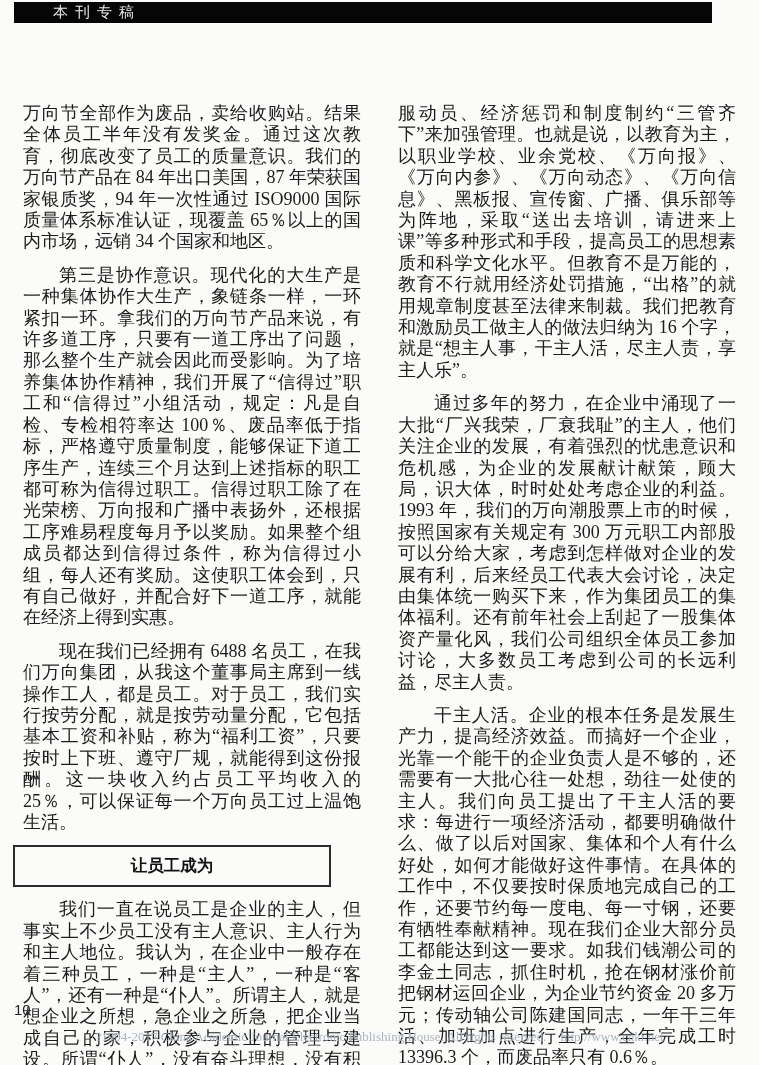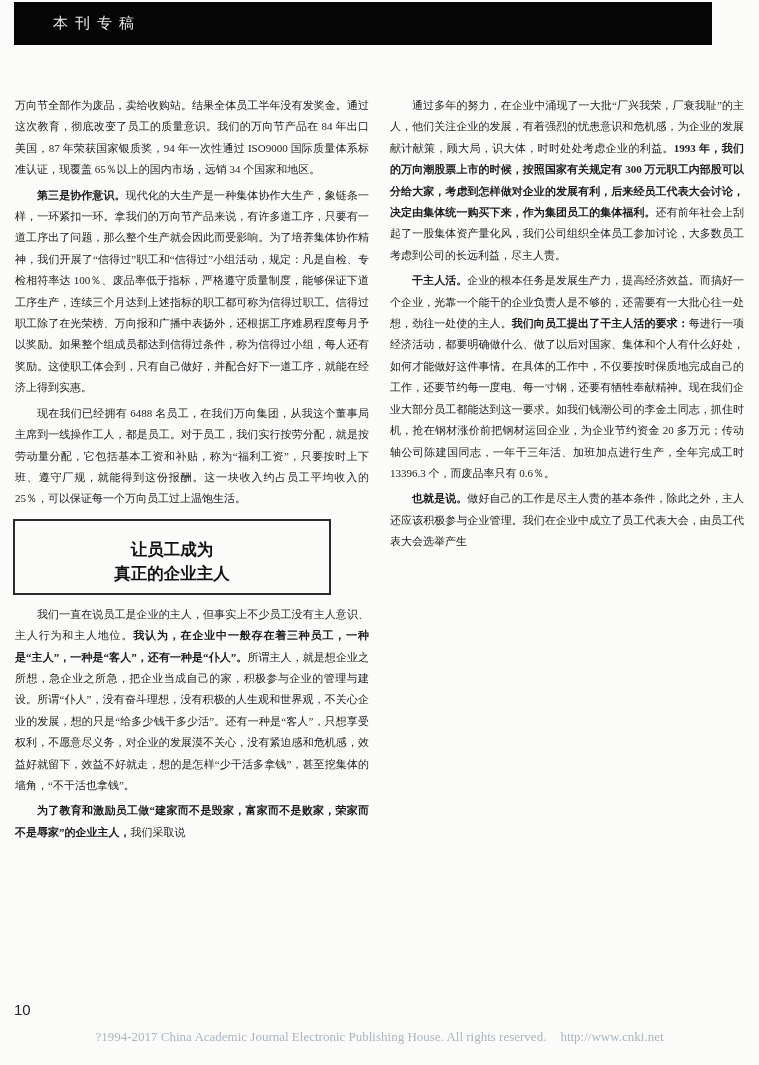--- a/index.html
+++ b/index.html
@@ -4,49 +4,49 @@
 <style>
   html,body{margin:0;padding:0;}
   body{
     width:759px;height:1065px;
     background:#fbfbf9;
     position:relative;
     overflow:hidden;
     font-family:"Liberation Serif", serif;
   }
   .header-bar{
-    position:absolute;left:14px;top:2px;width:698px;height:43px;
+    position:absolute;left:14px;top:2px;width:698px;height:21px;
     background:#060606;color:#e9e9e9;
     display:flex;align-items:center;
     box-sizing:border-box;padding-left:39px;
     font-size:15px;letter-spacing:7px;
   }
   .columns{
     position:absolute;top:91px;left:11px;width:737px;
     display:flex;gap:13px;
   }
   .col{width:362px;}
   .col p{
-    margin:4px;
-    font-size:11px;
+    margin:12px;
+    font-size:18px;
     line-height:21.4px;
     text-align:justify;
     color:#1b1b1b;
   }
   .col p.indent{text-indent:2em;}
-  .col .b{font-weight:700;}
+  .col .b{font-weight:400;}
   .title-box{
     border:2px solid #2b2b2b;
     width:314px;
     margin:9px 0 9px 2px;
     text-align:center;
     font-weight:700;
     font-size:16.5px;
     line-height:24px;
-    padding:17px 0 7px 0;
+    padding:7px 0 7px 0;
     color:#111;
   }
   .footer{
     position:absolute;left:14px;top:1001px;
     font-family:"Liberation Sans", sans-serif;
     font-size:14.5px;color:#242424;
     display:flex;align-items:baseline;gap:20px;
   }
   .footer .pageno{font-size:15px;}
   .copyright{
@@ -65,26 +65,26 @@
   <span>本刊专稿</span>
 </div>
 
 <div class="columns">
   <div class="col">
       <p><span>万向节全部作为废品，卖给收购站。结果全体员工半年没有发奖金。通过这次教育，彻底改变了员工的质量意识。我们的万向节产品在 84 年出口美国，87 年荣获国家银质奖，94 年一次性通过 ISO9000 国际质量体系标准认证，现覆盖 65％以上的国内市场，远销 34 个国家和地区。</span></p>
       <p class="indent"><span class="b">第三是协作意识。</span><span>现代化的大生产是一种集体协作大生产，象链条一样，一环紧扣一环。拿我们的万向节产品来说，有许多道工序，只要有一道工序出了问题，那么整个生产就会因此而受影响。为了培养集体协作精神，我们开展了“信得过”职工和“信得过”小组活动，规定：凡是自检、专检相符率达 100％、废品率低于指标，严格遵守质量制度，能够保证下道工序生产，连续三个月达到上述指标的职工都可称为信得过职工。信得过职工除了在光荣榜、万向报和广播中表扬外，还根据工序难易程度每月予以奖励。如果整个组成员都达到信得过条件，称为信得过小组，每人还有奖励。这使职工体会到，只有自己做好，并配合好下一道工序，就能在经济上得到实惠。</span></p>
       <p class="indent"><span>现在我们已经拥有 6488 名员工，在我们万向集团，从我这个董事局主席到一线操作工人，都是员工。对于员工，我们实行按劳分配，就是按劳动量分配，它包括基本工资和补贴，称为“福利工资”，只要按时上下班、遵守厂规，就能得到这份报酬。这一块收入约占员工平均收入的 25％，可以保证每一个万向员工过上温饱生活。</span></p>
       <div class="title-box">
         <div>让员工成为</div>
-        <div>真正的企业主人</div>
       </div>
       <p class="indent"><span>我们一直在说员工是企业的主人，但事实上不少员工没有主人意识、主人行为和主人地位。</span><span class="b">我认为，在企业中一般存在着三种员工，一种是“主人”，一种是“客人”，还有一种是“仆人”。</span><span>所谓主人，就是想企业之所想，急企业之所急，把企业当成自己的家，积极参与企业的管理与建设。所谓“仆人”，没有奋斗理想，没有积极的人生观和世界观，不关心企业的发展，想的只是“给多少钱干多少活”。还有一种是“客人”，只想享受权利，不愿意尽义务，对企业的发展漠不关心，没有紧迫感和危机感，效益好就留下，效益不好就走，想的是怎样“少干活多拿钱”，甚至挖集体的墙角，“不干活也拿钱”。</span></p>
       <p class="indent"><span class="b">为了教育和激励员工做“建家而不是毁家，富家而不是败家，荣家而不是辱家”的企业主人，</span><span>我们采取说</span></p>
     </div>
   <div class="col">
+      <p><span>服动员、经济惩罚和制度制约“三管齐下”来加强管理。也就是说，以教育为主，以职业学校、业余党校、《万向报》、《万向内参》、《万向动态》、《万向信息》、黑板报、宣传窗、广播、俱乐部等为阵地，采取“送出去培训，请进来上课”等多种形式和手段，提高员工的思想素质和科学文化水平。但教育不是万能的，教育不行就用经济处罚措施，“出格”的就用规章制度甚至法律来制裁。我们把教育和激励员工做主人的做法归纳为 16 个字，就是</span><span class="b">“想主人事，干主人活，尽主人责，享主人乐”。</span></p>
       <p class="indent"><span>通过多年的努力，在企业中涌现了一大批“厂兴我荣，厂衰我耻”的主人，他们关注企业的发展，有着强烈的忧患意识和危机感，为企业的发展献计献策，顾大局，识大体，时时处处考虑企业的利益。</span><span class="b">1993 年，我们的万向潮股票上市的时候，按照国家有关规定有 300 万元职工内部股可以分给大家，考虑到怎样做对企业的发展有利，后来经员工代表大会讨论，决定由集体统一购买下来，作为集团员工的集体福利。</span><span>还有前年社会上刮起了一股集体资产量化风，我们公司组织全体员工参加讨论，大多数员工考虑到公司的长远利益，尽主人责。</span></p>
       <p class="indent"><span class="b">干主人活。</span><span>企业的根本任务是发展生产力，提高经济效益。而搞好一个企业，光靠一个能干的企业负责人是不够的，还需要有一大批心往一处想，劲往一处使的主人。</span><span class="b">我们向员工提出了干主人活的要求：</span><span>每进行一项经济活动，都要明确做什么、做了以后对国家、集体和个人有什么好处，如何才能做好这件事情。在具体的工作中，不仅要按时保质地完成自己的工作，还要节约每一度电、每一寸钢，还要有牺牲奉献精神。现在我们企业大部分员工都能达到这一要求。如我们钱潮公司的李金土同志，抓住时机，抢在钢材涨价前把钢材运回企业，为企业节约资金 20 多万元；传动轴公司陈建国同志，一年干三年活、加班加点进行生产，全年完成工时 13396.3 个，而废品率只有 0.6％。</span></p>
       <p class="indent"><span class="b">也就是说。</span><span>做好自己的工作是尽主人责的基本条件，除此之外，主人还应该积极参与企业管理。我们在企业中成立了员工代表大会，由员工代表大会选举产生</span></p>
     </div>
 </div>
 
 <div class="footer">
   <span class="pageno">10</span>
 </div>
 

